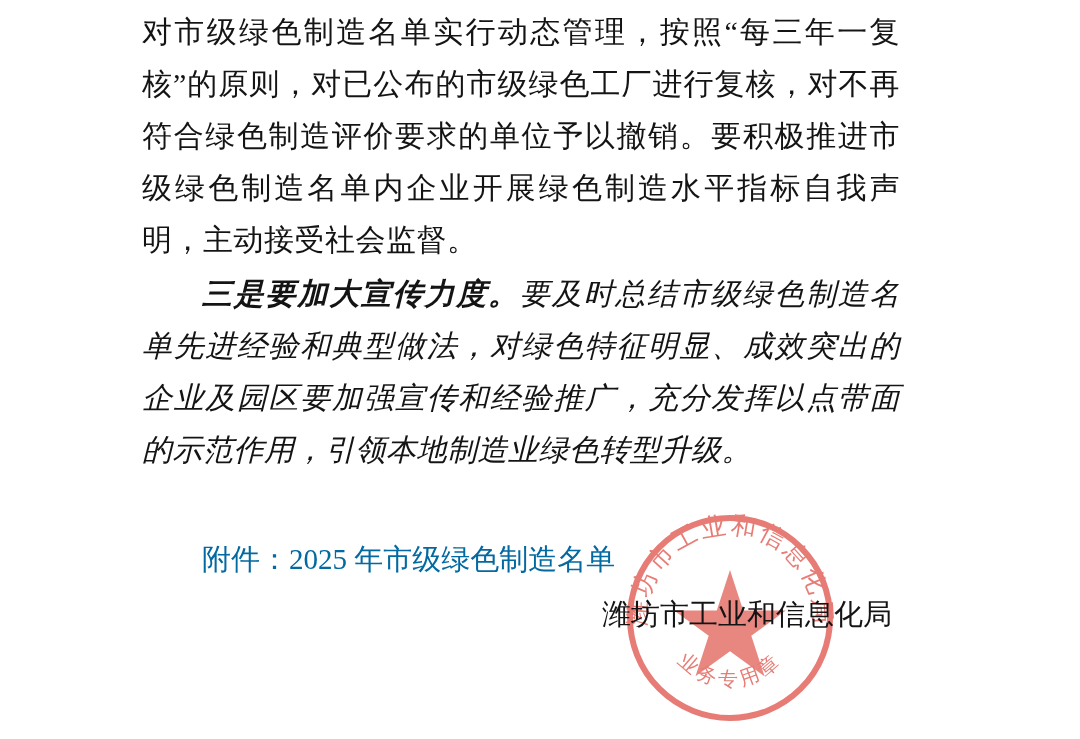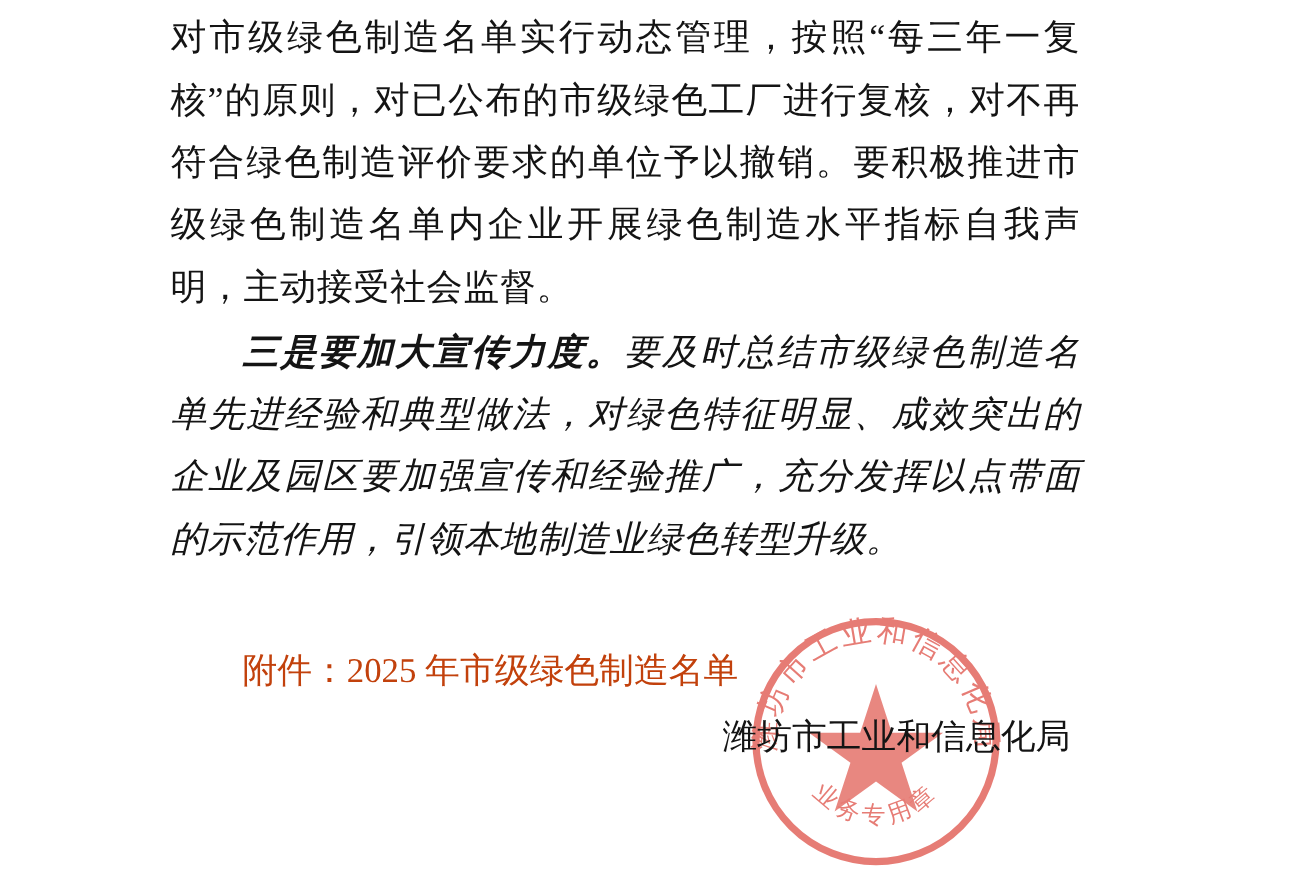--- a/index.html
+++ b/index.html
@@ -36,21 +36,21 @@
     font-style: italic;
   }
   .lead {
     font-weight: bold;
   }
   .attach {
     font-size: 29px;
     line-height: 50px;
     margin: 58px 0 0 0;
     text-indent: 60px;
-    color: #c2410c;
+    color: #0369a1;
   }
   .signature {
     position: absolute;
     right: 136px;
     top: 588px;
     text-align: center;
     font-size: 29px;
     line-height: 52px;
     color: #141414;
     z-index: 3;

